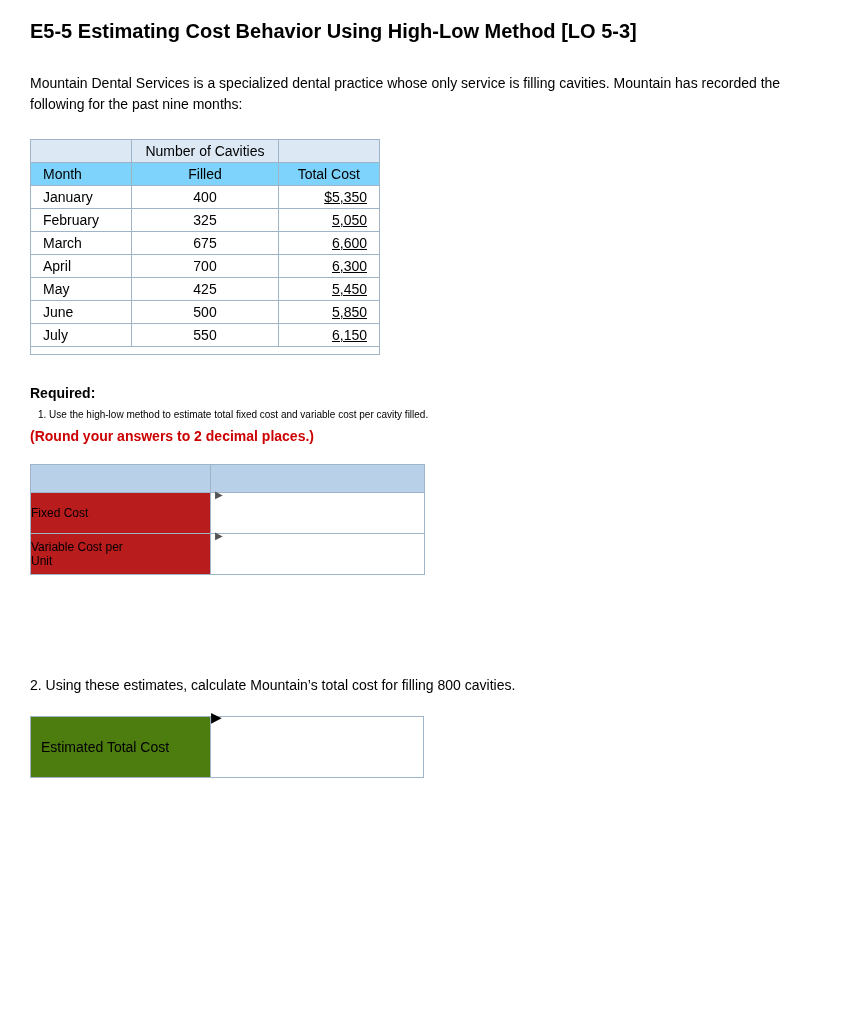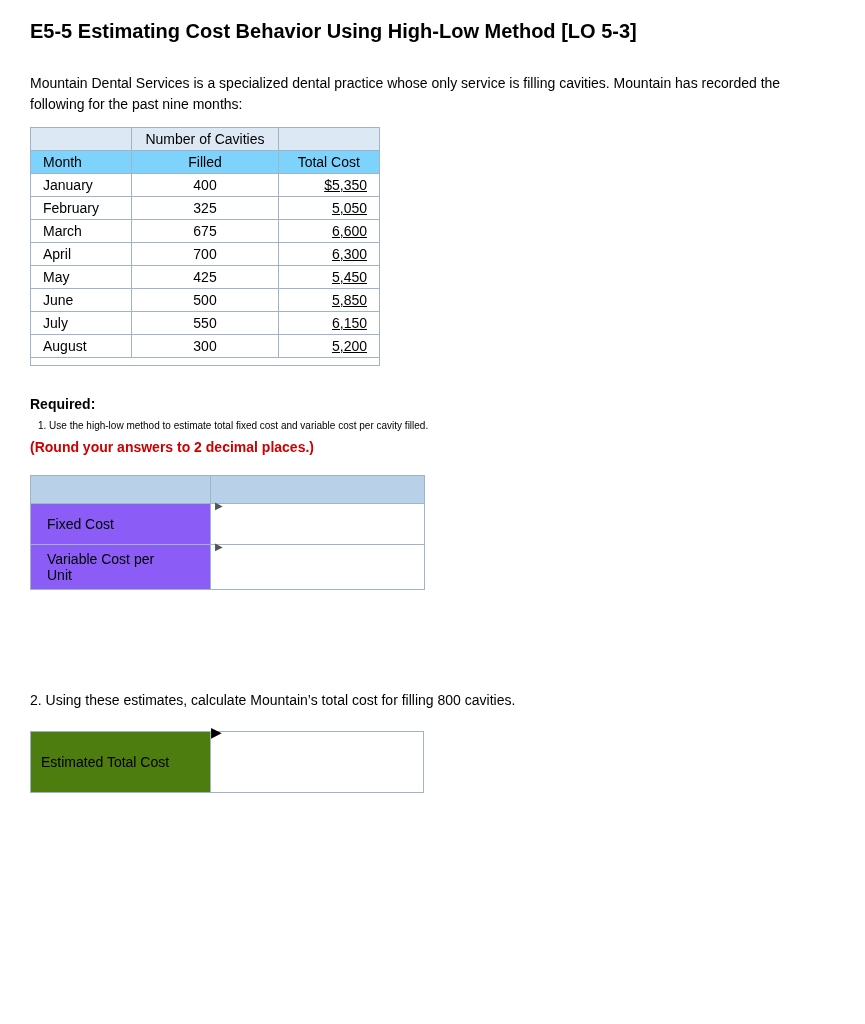--- a/index.html
+++ b/index.html
@@ -21,21 +21,21 @@
     .page-title {
       font-size: 20px;
       font-weight: bold;
       margin-bottom: 30px;
       color: #000000;
     }
 
     .intro-text {
       font-size: 14px;
       line-height: 1.5;
-      margin-bottom: 12px;
+      margin-bottom: 24px;
       max-width: 780px;
     }
 
     
     .data-table {
       border-collapse: collapse;
       margin-bottom: 30px;
       min-width: 350px;
     }
 
@@ -118,23 +118,23 @@
       min-width: 180px;
     }
 
     .answer-table tbody tr td {
       border: 1px solid #a0b4c8;
       padding: 0;
       vertical-align: middle;
     }
 
     .answer-table tbody tr td.label-cell {
-      padding: 6px 16px;
-      font-size: 14px;
-      background-color: #8b5cf6;
+      padding: 6px 0;
+      font-size: 12px;
+      background-color: #b91c1c;
       min-width: 180px;
       height: 34px;
     }
 
     .answer-table tbody tr td.input-cell {
       background-color: #ffffff;
       min-width: 180px;
       height: 34px;
       padding: 0;
       position: relative;
@@ -273,25 +273,20 @@
       <tr>
         <td class="month-col">June</td>
         <td class="num-col">500</td>
         <td class="cost-col">5,850</td>
       </tr>
       <tr>
         <td class="month-col">July</td>
         <td class="num-col">550</td>
         <td class="cost-col">6,150</td>
       </tr>
-      <tr>
-        <td class="month-col">August</td>
-        <td class="num-col">300</td>
-        <td class="cost-col">5,200</td>
-      </tr>
     </tbody>
   <tfoot>
     <tr>
       <td colspan="3" style="border:1px solid #a0b4c8; height:8px; background-color:#ffffff;"></td>
     </tr>
   </tfoot>
 </table>
 
 <div class="section-divider"></div>
 

